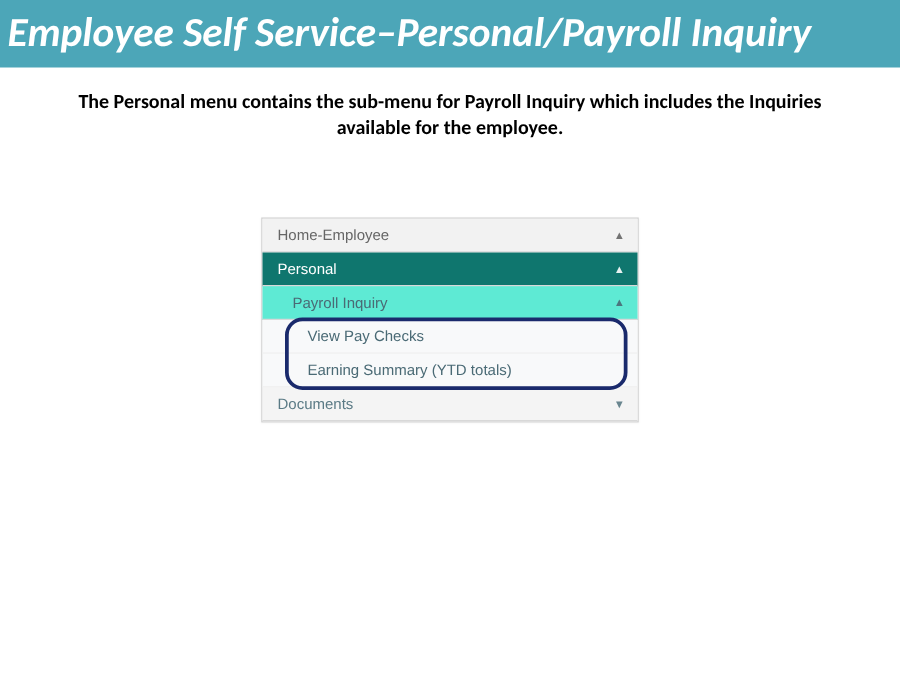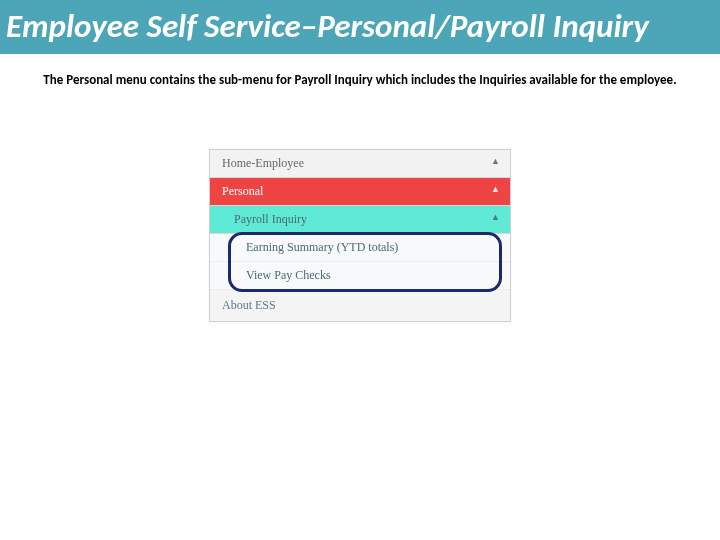--- a/index.html
+++ b/index.html
@@ -15,49 +15,49 @@
     background: #4ca6b8;
     color: #fff;
     font-style: italic;
     font-weight: bold;
     font-size: 33px;
     padding: 6px 10px 8px 6px;
     letter-spacing: 0px;
   }
   .description {
     text-align: center;
-    font-size: 13px;
+    font-size: 16px;
     font-weight: bold;
     color: #000;
     margin: 18px 40px 0 40px;
     line-height: 1.3;
   }
   .menu-wrap {
     width: 300px;
     margin: 60px auto 0 auto;
     border: 1px solid #d0d0d0;
     font-family: Arial, Helvetica, sans-serif;
     font-size: 12px;
     box-shadow: 0 0 2px rgba(0,0,0,0.05);
   }
   .menu-item {
     display: flex;
     justify-content: space-between;
+    align-items: center;
     padding: 6px 10px 6px 12px;
     border-bottom: 1px solid #d8d8d8;
     background: #f4f4f4;
     color: #555;
-    font-family: Liberation Serif, serif;
   }
   .menu-item.home {
     background: #f2f2f2;
     color: #666;
   }
   .menu-item.personal {
-    background: #ef4444;
+    background: #0f766e;
     color: #fff;
   }
   .menu-item.sub1 {
     background: #5eead4;
     color: #4a6a75;
     padding-left: 24px;
   }
   .menu-item.sub2 {
     background: #f8f9fa;
     color: #4a6a75;
@@ -112,26 +112,27 @@
     <span class="tri">▲</span>
   </div>
 
   <div class="menu-item sub1">
     <span>Payroll Inquiry</span>
     <span class="tri">▲</span>
   </div>
 
   <div class="highlight-box">
     <div class="menu-item sub2">
-      <span>Earning Summary (YTD totals)</span>
+      <span>View Pay Checks</span>
     </div>
     <div class="menu-item sub2">
-      <span>View Pay Checks</span>
+      <span>Earning Summary (YTD totals)</span>
     </div>
     <div class="highlight-ring"></div>
   </div>
 
+  <div class="menu-item documents">
+    <span>Documents</span>
+    <span class="tri">▼</span>
+  </div>
 
-  <div class="menu-item about">
-    <span>About ESS</span>
-  </div>
 
 </div>
 
 </body></html>

